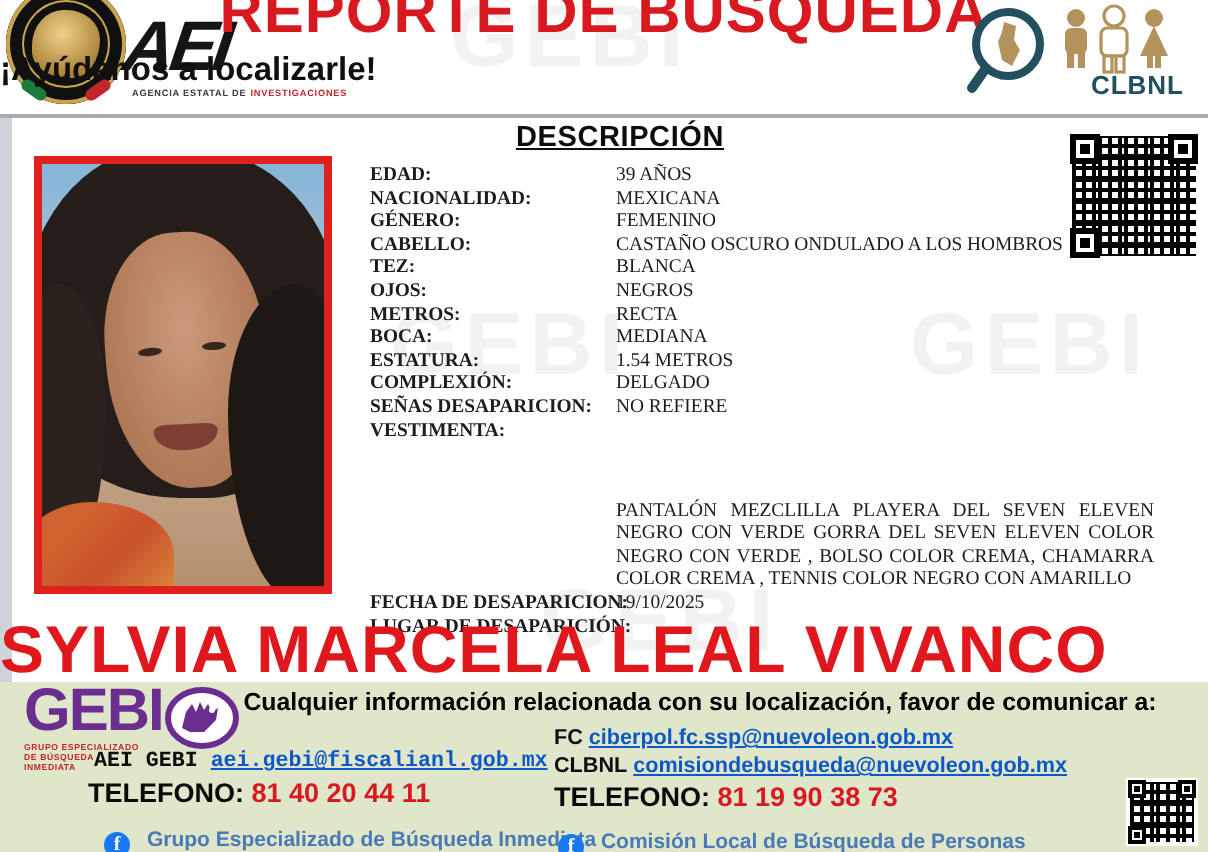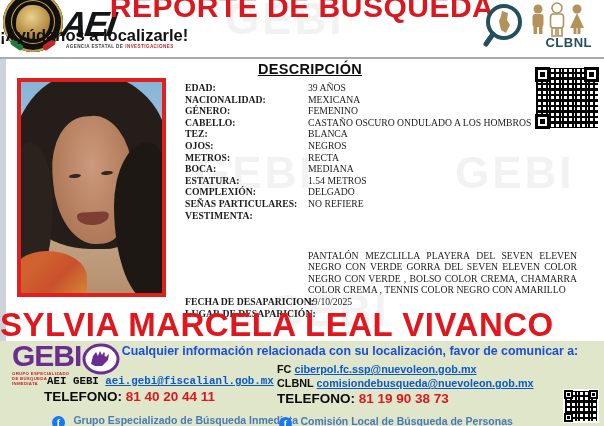--- a/index.html
+++ b/index.html
@@ -118,21 +118,21 @@
     font-size:33px; font-weight:bold; color:#e0181e; letter-spacing:.5px; white-space:nowrap;
   }
   
   .footer { position:absolute; left:0; top:341px; width:604px; height:85px; background:#dfe6ca; }
   .gebi { position:absolute; left:12px; top:0px; }
   .gebi .word { font-size:30px; font-weight:bold; color:#6b2d90; letter-spacing:-1px; line-height:30px; }
   .gebi .cap { font-size:4.3px; font-weight:bold; color:#c0262c; width:62px; line-height:5px; letter-spacing:.3px; }
   .gebi-hand { position:absolute; left:82px; top:2px; }
   .banner {
     position:absolute; left:100px; top:3px; width:500px; text-align:center;
-    font-size:12.4px; font-weight:bold; color:#1d4ed8; white-space:nowrap;
+    font-size:12.4px; font-weight:bold; color:#000000; white-space:nowrap;
   }
   .frow { position:absolute; white-space:nowrap;padding-left:12px; }
   .contact-label { font-weight:bold; color:#0e0e0e; }
   .email-link { color:#0b58c6; font-weight:bold; text-decoration:underline; cursor:pointer; }
   .phone-label { font-weight:bold; color:#0a0a0a; }
   .phone-num { font-weight:bold; color:#d8191f; }
   .fb-ic {
     display:inline-block; width:13px; height:13px; border-radius:50%; background:#1877f2;
     color:#fff; font-size:10px; font-weight:bold; text-align:center; line-height:13px;
     vertical-align:-2px; margin-right:4px; font-family:"Liberation Serif", serif;
@@ -221,21 +221,21 @@
     <div class="row"><div class="lbl">EDAD:</div><div class="val">39 AÑOS</div></div>
     <div class="row"><div class="lbl">NACIONALIDAD:</div><div class="val">MEXICANA</div></div>
     <div class="row"><div class="lbl">GÉNERO:</div><div class="val">FEMENINO</div></div>
     <div class="row"><div class="lbl">CABELLO:</div><div class="val">CASTAÑO OSCURO ONDULADO A LOS HOMBROS</div></div>
     <div class="row"><div class="lbl">TEZ:</div><div class="val">BLANCA</div></div>
     <div class="row"><div class="lbl">OJOS:</div><div class="val">NEGROS</div></div>
     <div class="row"><div class="lbl">METROS:</div><div class="val">RECTA</div></div>
     <div class="row"><div class="lbl">BOCA:</div><div class="val">MEDIANA</div></div>
     <div class="row"><div class="lbl">ESTATURA:</div><div class="val">1.54 METROS</div></div>
     <div class="row"><div class="lbl">COMPLEXIÓN:</div><div class="val">DELGADO</div></div>
-    <div class="row"><div class="lbl">SEÑAS PARTICULARES:</div><div class="val">NO REFIERE</div></div>
+    <div class="row"><div class="lbl">SEÑAS DESAPARICION:</div><div class="val">NO REFIERE</div></div>
     <div class="row"><div class="lbl">VESTIMENTA:</div><div class="val just">PANTALÓN MEZCLILLA PLAYERA DEL SEVEN ELEVEN NEGRO CON VERDE GORRA DEL SEVEN ELEVEN COLOR NEGRO CON VERDE , BOLSO COLOR CREMA, CHAMARRA COLOR CREMA , TENNIS COLOR NEGRO CON AMARILLO</div></div>
     <div class="row"><div class="lbl">FECHA DE DESAPARICION:</div><div class="val">19/10/2025</div></div>
     <div class="row"><div class="lbl">LUGAR DE DESAPARICIÓN:</div><div class="val just">COLONIA CENTRO DE SAN PEDRO, SAN PEDRO GARZA GARCIA NUEVO LEÓN</div></div>
     <div class="row"><div class="lbl">PADECIMIENTOS:</div><div class="val">BIPOLAR</div></div>
   </div>
 
   <div class="name">SYLVIA MARCELA LEAL VIVANCO</div>
 
   <div class="footer">
     <div class="gebi">

